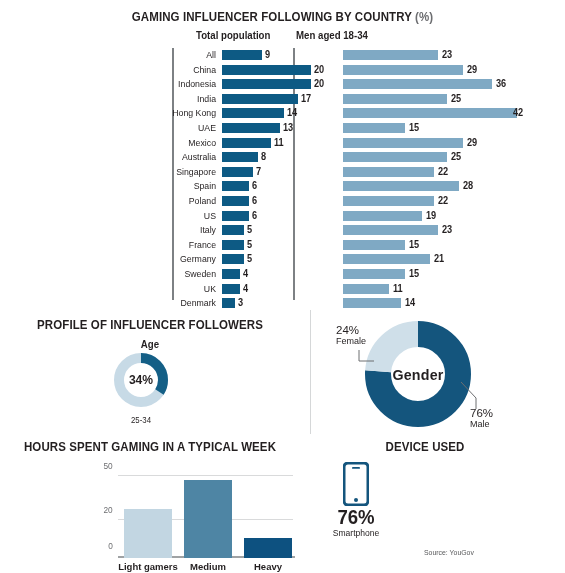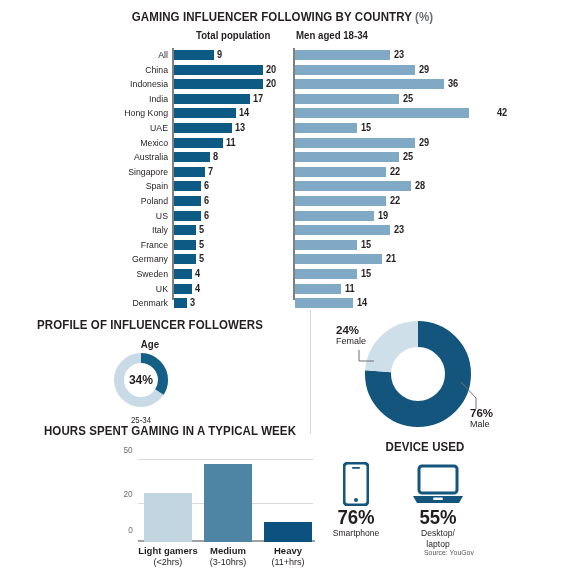--- a/index.html
+++ b/index.html
@@ -24,21 +24,21 @@
     transform:scaleX(.92);transform-origin:left center;
   }
 
   
   #country-chart{position:absolute;left:0;top:0;width:565px;height:308px;}
   .ct-title{position:absolute;left:0;top:10px;width:565px;}
   .col-head-left{position:absolute;left:196px;top:29px;}
   .col-head-right{position:absolute;left:296px;top:29px;}
 
   .rows{position:absolute;left:0;top:48px;width:565px;}
-  .crow{position:relative;height:14px;margin-bottom:.6px;}
+  .crow{position:relative;height:14px;margin-bottom:.6px;margin-left:48px;}
   .clabel{
     position:absolute;left:0;top:0;width:168px;height:14px;
     text-align:right;line-height:14px;
     font-family:"Liberation Sans Narrow","Liberation Sans",sans-serif;
     font-size:9.5px;font-weight:normal;color:#231f20;white-space:nowrap;
     transform:scaleX(.92);transform-origin:right center;
   }
   .axis-left{position:absolute;left:172px;top:48px;width:1.6px;height:252px;background:#7d8184;}
   .axis-right{position:absolute;left:293px;top:48px;width:1.6px;height:252px;background:#7d8184;}
 
@@ -73,32 +73,32 @@
     font-size:8.5px;color:#231f20;transform:scaleX(.92);
   }
 
   
   #gender-section{position:absolute;left:310px;top:308px;width:255px;height:130px;}
   .divider{position:absolute;left:0px;top:2px;width:1px;height:124px;background:#d5d7d8;}
   .g-note{
     position:absolute;font-family:"Liberation Sans Narrow","Liberation Sans",sans-serif;
     white-space:nowrap;transform-origin:left center;
   }
-  .g-note .big{font-weight:bold;font-size:11.5px;color:#231f20;display:block;line-height:11px;}
+  .g-note .big{font-weight:normal;font-size:11.5px;color:#231f20;display:block;line-height:11px;}
   .g-note .small{font-size:9px;color:#231f20;display:block;line-height:10px;}
   .g-center{
     position:absolute;left:0;top:0;width:100%;height:100%;
     display:flex;align-items:center;justify-content:center;
     font-family:"Liberation Sans Narrow","Liberation Sans",sans-serif;
     font-weight:bold;font-size:15px;color:#231f20;letter-spacing:.2px;
     transform:scaleX(.95);
   }
 
   
-  #hours-section{position:absolute;left:0;top:420px;width:305px;height:137px;margin-left:20px;}
+  #hours-section{position:absolute;left:0;top:436px;width:305px;height:137px;}
   .hr-title{position:absolute;left:0;top:4px;width:300px;}
   .hr-plot{position:absolute;left:118px;top:22px;width:175px;height:100px;}
   .gridline{position:absolute;left:0;width:175px;height:1.4px;background:#d9dadb;}
   .baseline{position:absolute;left:0;width:177px;height:2px;background:#9fa2a4;}
   .ytick{
     position:absolute;right:100%;margin-right:5px;
     font-family:"Liberation Sans Narrow","Liberation Sans",sans-serif;
     font-size:9px;color:#6d6e71;transform:translateY(-50%) scaleX(.92);
   }
   .hbar{position:absolute;bottom:0;}
@@ -173,21 +173,21 @@
           <div class="bar-l" style="width: 75.65px;"></div>
           <div class="val" style="left: 252.65px;">17</div>
           <div class="bar-r" style="width: 103.75px;"></div>
           <div class="val" style="left: 402.75px;">25</div>
         </div>
         <div class="crow">
           <div class="clabel">Hong Kong</div>
           <div class="bar-l" style="width: 62.3px;"></div>
           <div class="val" style="left: 239.3px;">14</div>
           <div class="bar-r" style="width: 174.3px;"></div>
-          <div class="val" style="left: 497px;">42</div>
+          <div class="val" style="left: 465px;">42</div>
         </div>
         <div class="crow">
           <div class="clabel">UAE</div>
           <div class="bar-l" style="width: 57.85px;"></div>
           <div class="val" style="left: 234.85px;">13</div>
           <div class="bar-r" style="width: 62.25px;"></div>
           <div class="val" style="left: 361.25px;">15</div>
         </div>
         <div class="crow">
           <div class="clabel">Mexico</div>
@@ -293,20 +293,23 @@
     <svg width="255" height="130" style="position:absolute;left:0;top:0;">
 
       <circle cx="108" cy="66" r="40" fill="none" stroke="#14557d" stroke-width="26" stroke-dasharray="191.0 60.3" stroke-dashoffset="0" transform="rotate(-90 108 66)"></circle>
       <circle cx="108" cy="66" r="40" fill="none" stroke="#cfdfe9" stroke-width="26" stroke-dasharray="60.3 191.0" stroke-dashoffset="-191.0" transform="rotate(-90 108 66)"></circle>
 
       <polyline points="49,42 49,53 64,53" fill="none" stroke="#6d6e71" stroke-width="1"></polyline>
       <polyline points="166,90 151,74" fill="none" stroke="#6d6e71" stroke-width="1"></polyline>
       <polyline points="166,90 166,101" fill="none" stroke="#6d6e71" stroke-width="1"></polyline>
     </svg>
 
+    <div style="position:absolute;left:68px;top:48px;width:80px;height:36px;">
+      <div class="g-center">Gender</div>
+    </div>
 
     <div class="g-note" style="left:26px;top:17px;">
       <span class="big">24%</span>
       <span class="small">Female</span>
     </div>
     <div class="g-note" style="left:160px;top:100px;">
       <span class="big">76%</span>
       <span class="small">Male</span>
     </div>
   </section>
@@ -341,30 +344,18 @@
         <svg width="26" height="44" viewBox="0 0 26 44">
           <rect x="1" y="1" width="24" height="42" rx="4" fill="none" stroke="#14557d" stroke-width="3"></rect>
           <rect x="9" y="5" width="8" height="1.8" rx="0.9" fill="#14557d"></rect>
           <circle cx="13" cy="38" r="2" fill="#14557d"></circle>
         </svg>
       </div>
       <div class="dv-pct">76%</div>
       <div class="dv-cap">Smartphone</div>
     </div>
 
-    <div class="dv-item" style="left:94px;top:24px;width:78px;">
-      <div class="dv-icon">
-        <svg width="52" height="44" viewBox="0 0 52 44">
-          <rect x="7" y="4" width="38" height="27" rx="3" fill="none" stroke="#14557d" stroke-width="3"></rect>
-          <path d="M1 34 H51 L47 41 H5 Z" fill="#14557d"></path>
-          <rect x="21" y="35.5" width="10" height="2.4" rx="1.2" fill="#ffffff"></rect>
-        </svg>
-      </div>
-      <div class="dv-pct">55%</div>
-      <div class="dv-cap">Desktop/</div>
-      <div class="dv-cap">laptop</div>
-    </div>
 
 
     <div class="source">Source: YouGov</div>
   </section>
 
 </div>
 
 </body></html>

